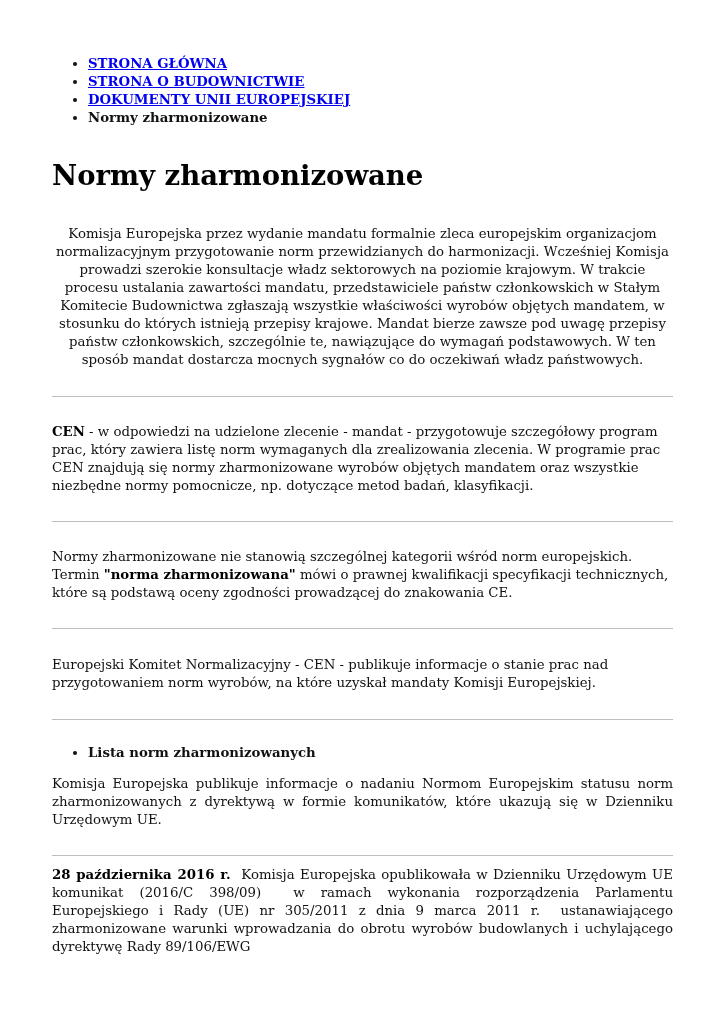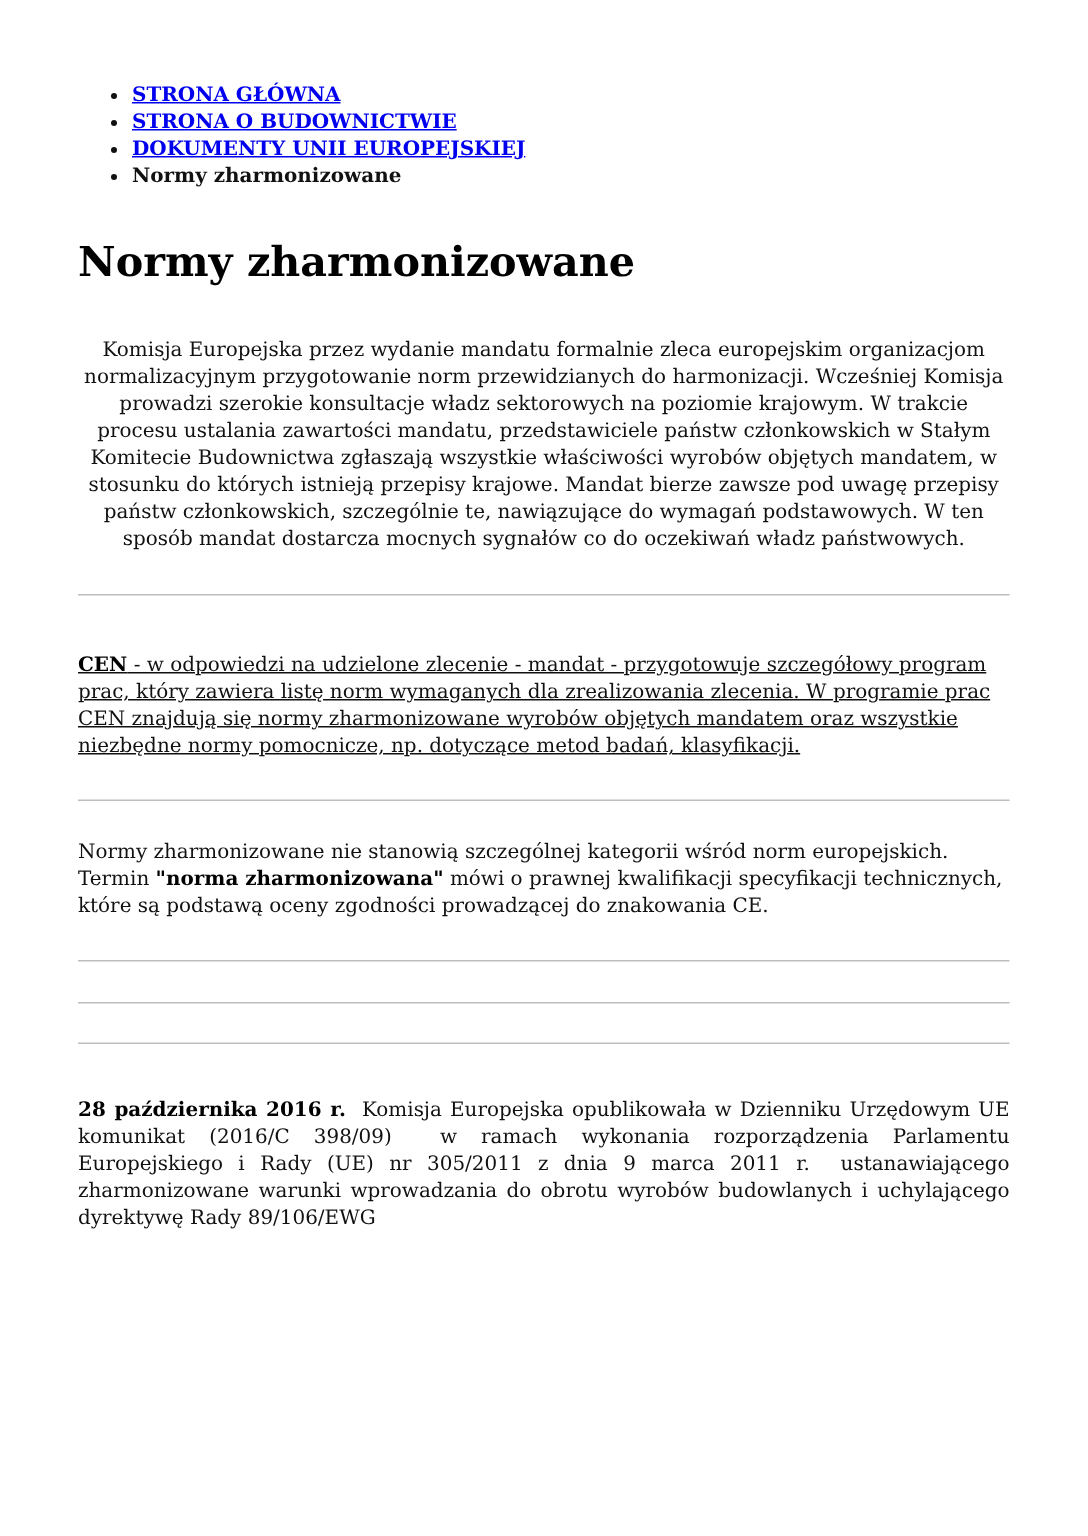--- a/index.html
+++ b/index.html
@@ -29,31 +29,31 @@
     }
     p { margin: 0; }
     .p-intro { margin-top: 33px; text-align: center; }
     hr {
       border: 0;
       border-top: 1px solid #bdbdbd;
       margin: 0;
       height: 0;
     }
     .hr1 { margin-top: 27px; }
-    .p-cen { margin-top: 38px; text-decoration: underline; }
+    .p-cen { margin-top: 26px; }
     .hr2 { margin-top: 26px; }
     .p-normy { margin-top: 26px; }
     .hr3 { margin-top: 26px; }
     .p-komitet { margin-top: 27px; }
     .hr4 { margin-top: 27px; }
     ul.sublist { margin: 24px 0 0 0; padding-left: 36px; list-style: disc; }
     ul.sublist li { font-weight: bold; }
     .p-lista { margin-top: 13px; text-align: justify; }
     .hr5 { margin-top: 26px; }
-    .p-date { margin-top: 36px; text-align: justify; }
+    .p-date { margin-top: 10px; text-align: justify; }
     b.strong { font-weight: bold; color: #000; }
   </style>
 </head>
 <body>
 
 <div class="page">
 
   <ul class="breadcrumb">
     <li>
       <a href="#">STRONA GŁÓWNA</a>
@@ -76,22 +76,27 @@
   <hr class="hr1">
 
   <p class="p-cen"><b class="strong">CEN</b><span> - w odpowiedzi na udzielone zlecenie - mandat - przygotowuje szczegółowy program prac, który zawiera listę norm wymaganych dla zrealizowania zlecenia. W programie prac CEN znajdują się normy zharmonizowane wyrobów objętych mandatem oraz wszystkie niezbędne normy pomocnicze, np. dotyczące metod badań, klasyfikacji.</span></p>
 
   <hr class="hr2">
 
   <p class="p-normy"><span>Normy zharmonizowane nie stanowią szczególnej kategorii wśród norm europejskich. Termin </span><b class="strong">"norma zharmonizowana"</b><span> mówi o prawnej kwalifikacji specyfikacji technicznych, które są podstawą oceny zgodności prowadzącej do znakowania CE.</span></p>
 
   <hr class="hr3">
 
+  <p class="p-komitet">Europejski Komitet Normalizacyjny - CEN - publikuje informacje o stanie prac nad przygotowaniem norm wyrobów, na które uzyskał mandaty Komisji Europejskiej.</p>
 
   <hr class="hr4">
 
+  <ul class="sublist">
+    <li>Lista norm zharmonizowanych</li>
+  </ul>
 
+  <p class="p-lista">Komisja Europejska publikuje informacje o nadaniu Normom Europejskim statusu norm zharmonizowanych z dyrektywą w formie komunikatów, które ukazują się w Dzienniku Urzędowym UE.</p>
 
   <hr class="hr5">
 
   <p class="p-date"><b class="strong">28 października 2016 r.</b><span style="white-space: pre-wrap;">  Komisja Europejska opublikowała w Dzienniku Urzędowym UE komunikat (2016/C 398/09)  w ramach wykonania rozporządzenia Parlamentu Europejskiego i Rady (UE) nr 305/2011 z dnia 9 marca 2011 r.  ustanawiającego zharmonizowane warunki wprowadzania do obrotu wyrobów budowlanych i uchylającego dyrektywę Rady 89/106/EWG</span></p>
 
 </div>
 
 </body></html>

